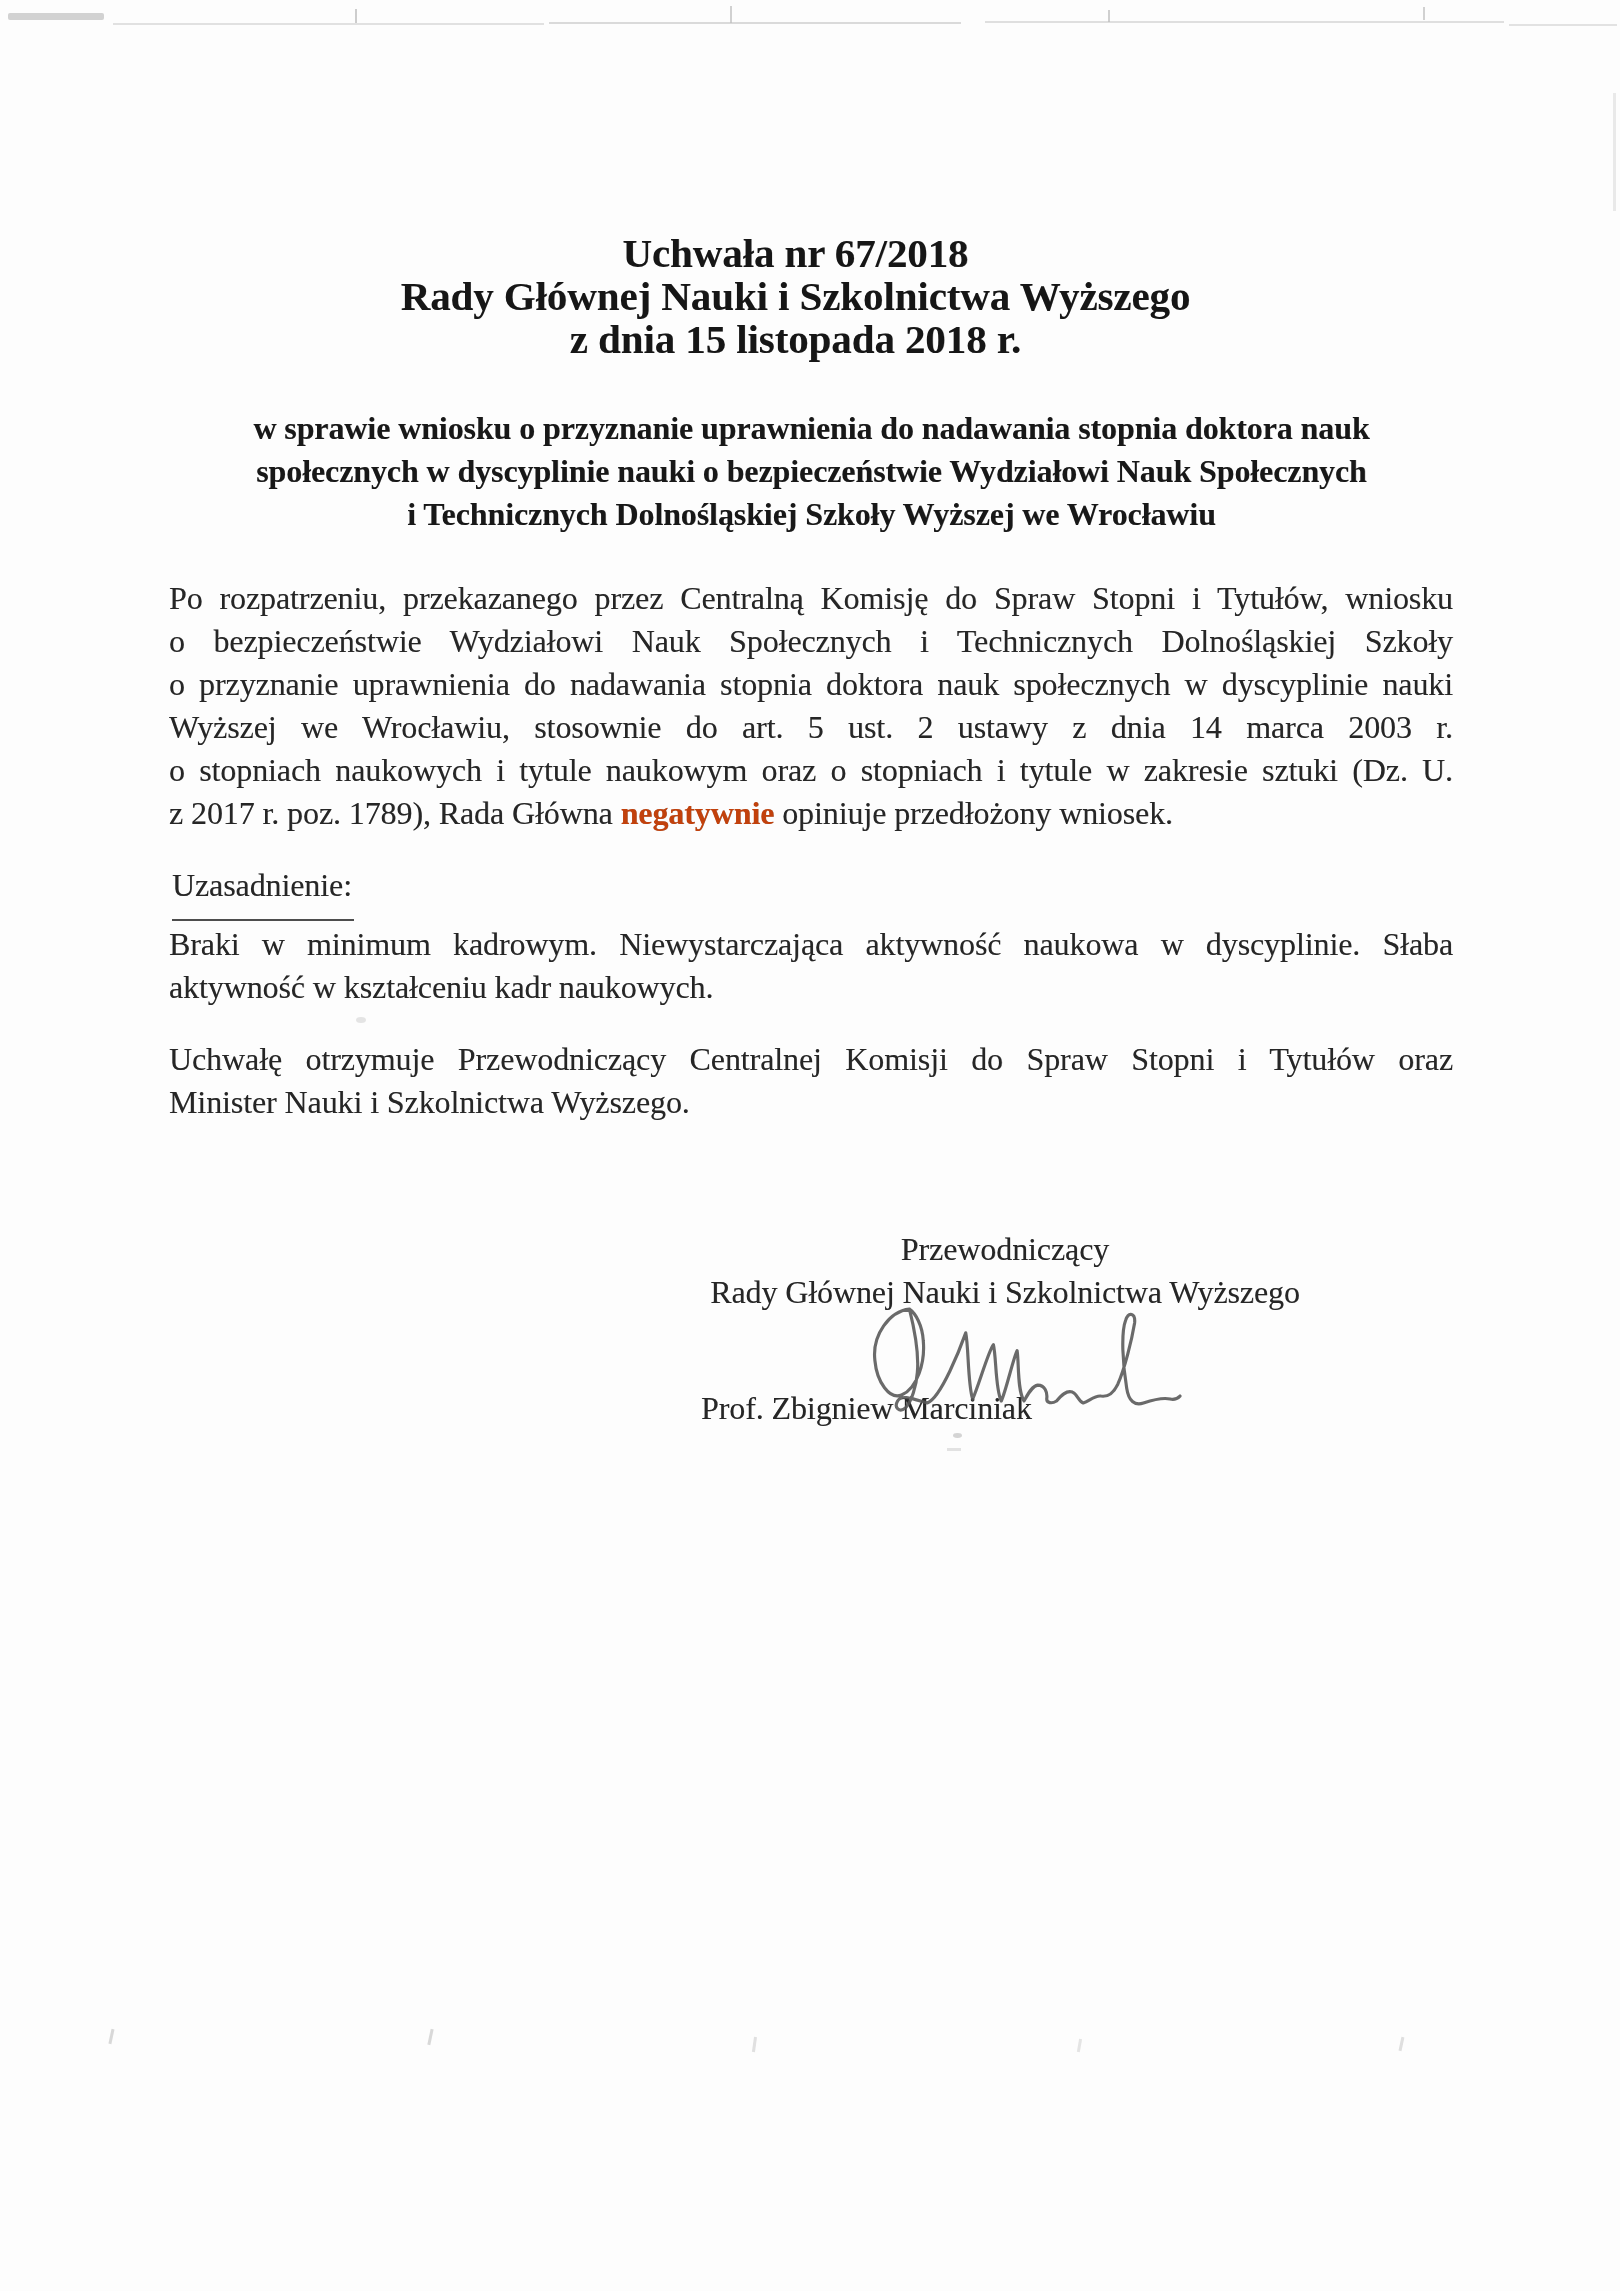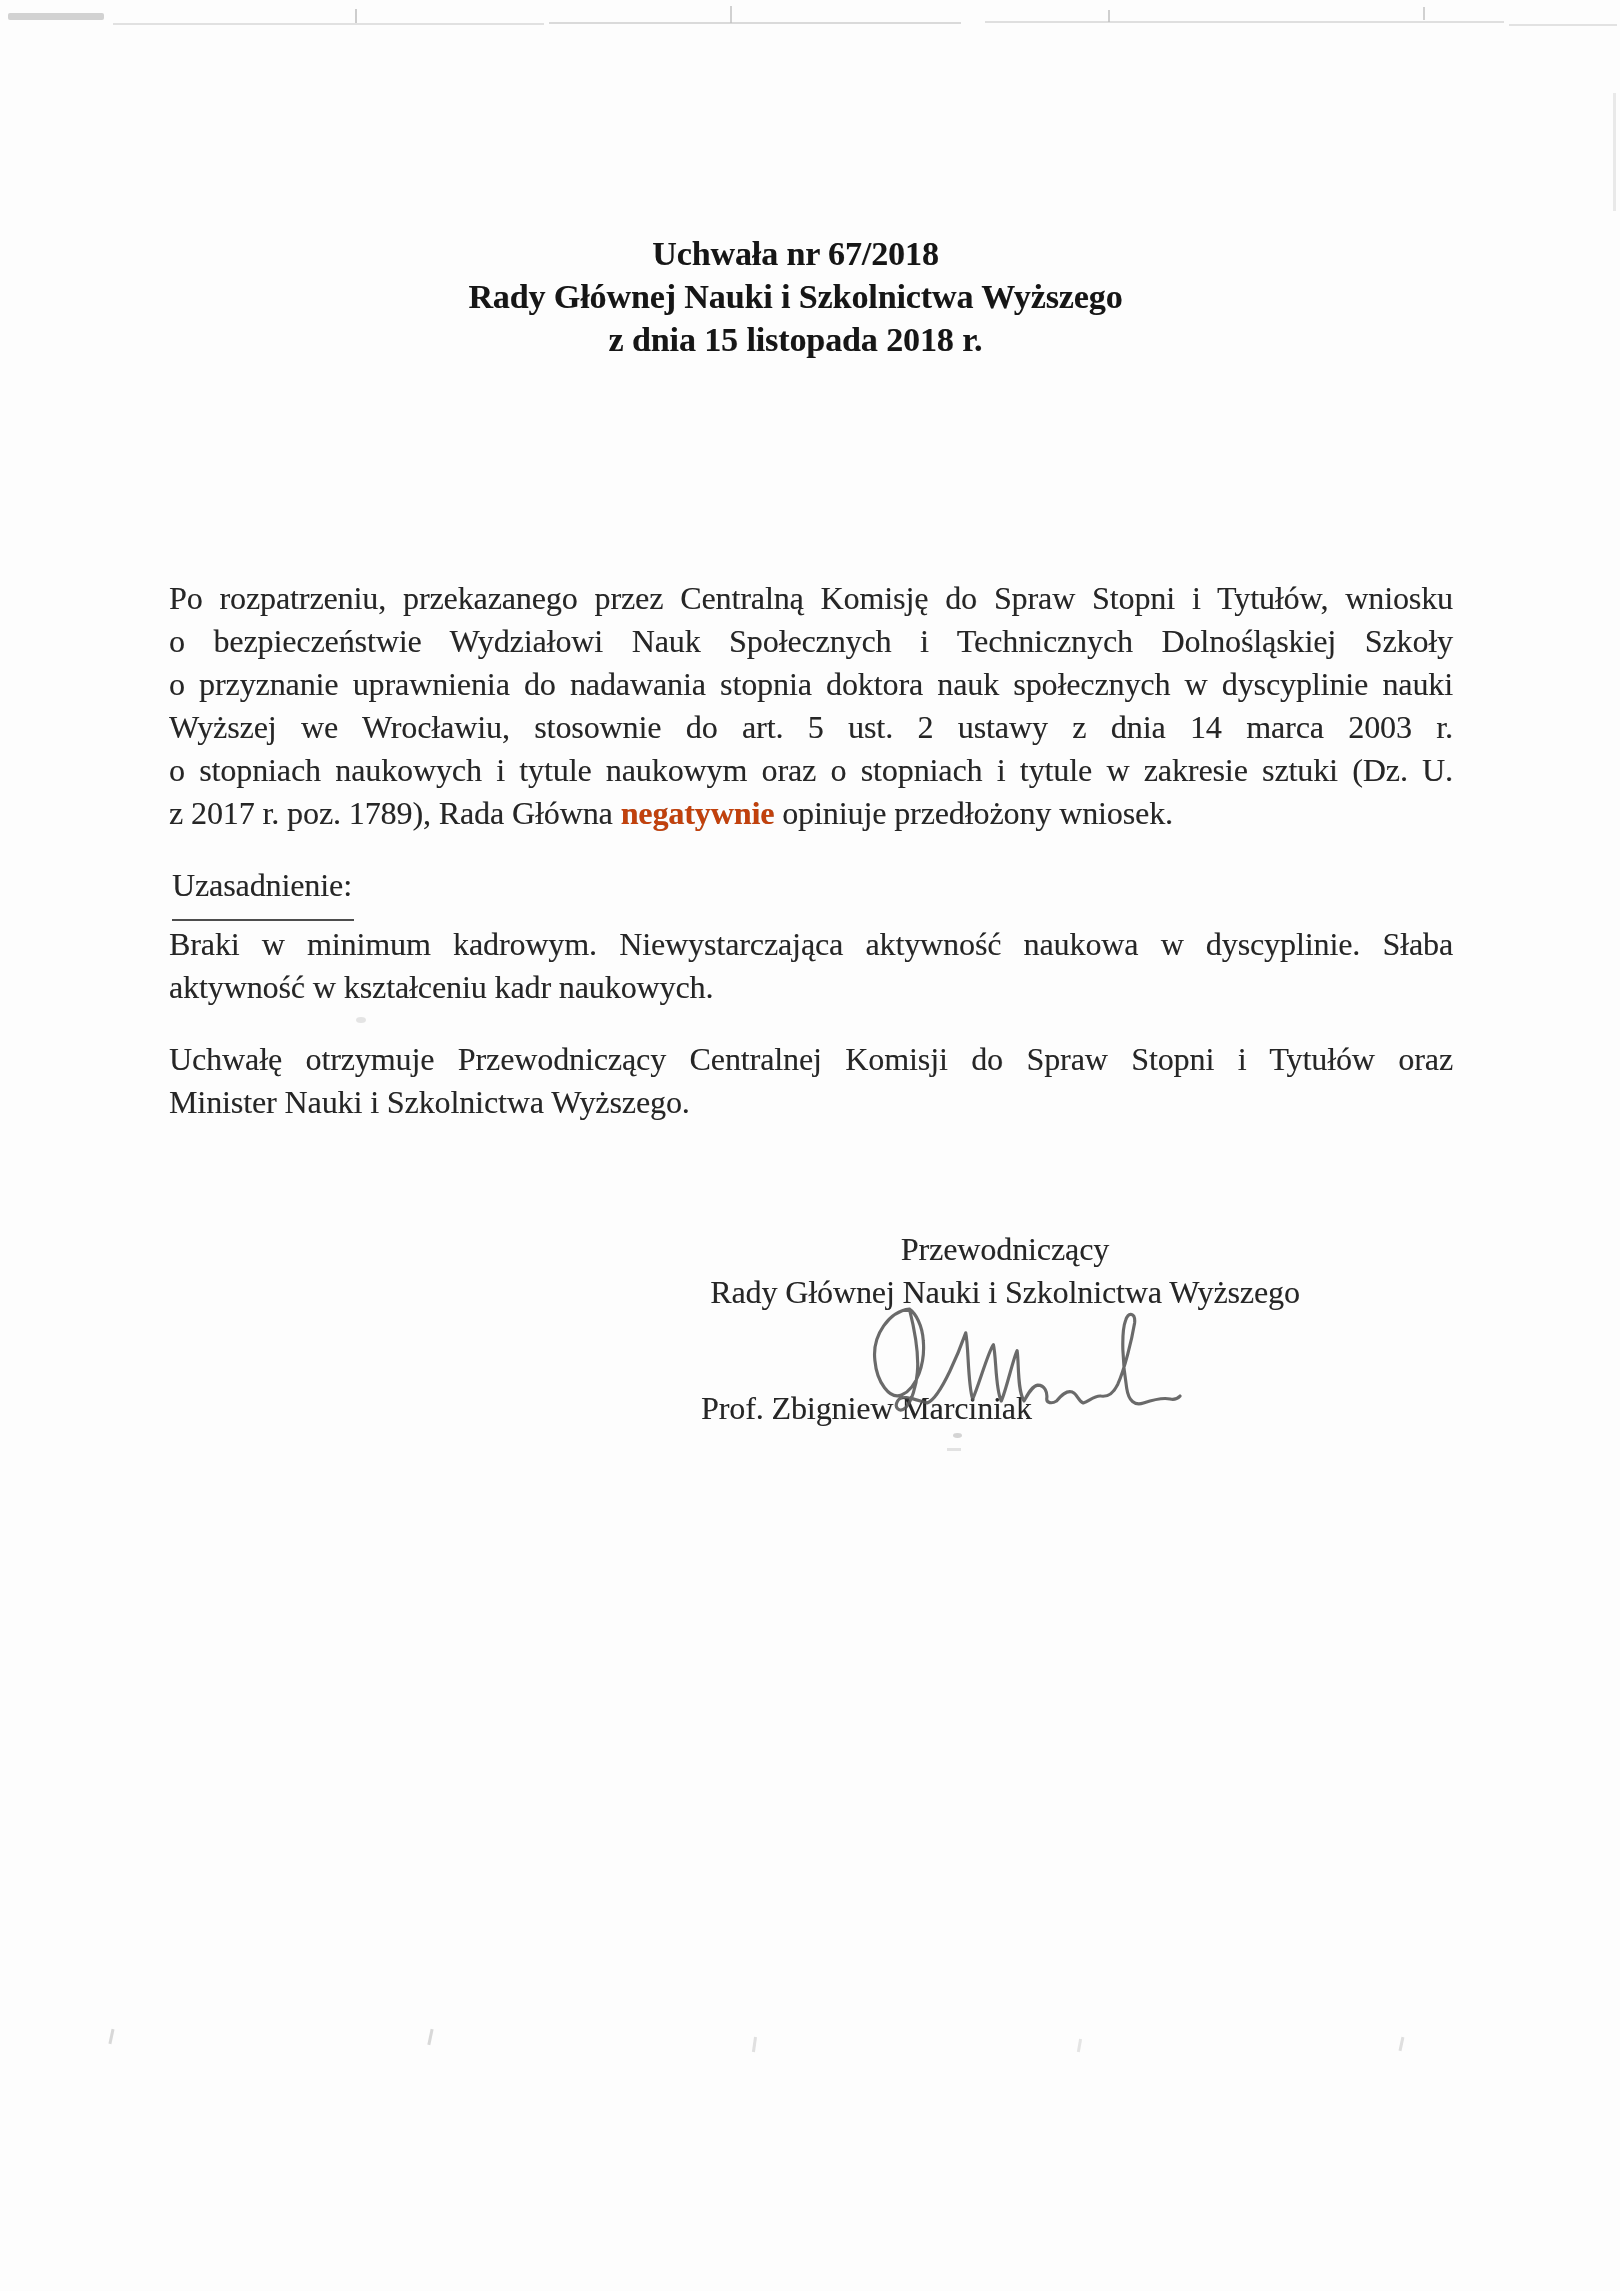--- a/index.html
+++ b/index.html
@@ -20,21 +20,21 @@
     text-shadow: 0.3px 0.3px 0.4px rgba(0,0,0,0.32);
   }
   .block { position: absolute; }
   .line { min-height: 43px; }
 
   
   .title-block {
     top: 232px; left: 156px; width: 1279px;
     text-align: center;
     font-weight: 700;
-    font-size: 34px;
+    font-size: 41px;
     color: #161616;
   }
   .subject-block {
     top: 407px; left: 172px; width: 1279px;
     text-align: center;
     font-weight: 700;
     color: #181818;
   }
 
   
@@ -108,20 +108,25 @@
   <div class="artifact a-tick3"></div>
   <div class="artifact a-tick4"></div>
   <div class="artifact a-redge"></div>
 
   <div class="block title-block">
       <div class="line">Uchwała nr 67/2018</div>
       <div class="line">Rady Głównej Nauki i Szkolnictwa Wyższego</div>
       <div class="line">z dnia 15 listopada 2018 r.</div>
     </div>
 
+  <div class="block subject-block">
+      <div class="line">w sprawie wniosku o przyznanie uprawnienia do nadawania stopnia doktora nauk</div>
+      <div class="line">społecznych w dyscyplinie nauki o bezpieczeństwie Wydziałowi Nauk Społecznych</div>
+      <div class="line">i Technicznych Dolnośląskiej Szkoły Wyższej we Wrocławiu</div>
+    </div>
 
   <div class="block para para-1">
       <div class="line jl"><span>Po rozpatrzeniu, przekazanego przez Centralną Komisję do Spraw Stopni i Tytułów, wniosku</span></div>
       <div class="line jl"><span>o bezpieczeństwie Wydziałowi Nauk Społecznych i Technicznych Dolnośląskiej Szkoły</span></div>
       <div class="line jl"><span>o przyznanie uprawnienia do nadawania stopnia doktora nauk społecznych w dyscyplinie nauki</span></div>
       <div class="line jl"><span>Wyższej we Wrocławiu, stosownie do art. 5 ust. 2 ustawy z dnia 14 marca 2003 r.</span></div>
       <div class="line jl"><span>o stopniach naukowych i tytule naukowym oraz o stopniach i tytule w zakresie sztuki (Dz. U.</span></div>
       <div class="line"><span>z 2017 r. poz. 1789), Rada Główna </span><span class="b">negatywnie</span><span> opiniuje przedłożony wniosek.</span></div>
     </div>
 

